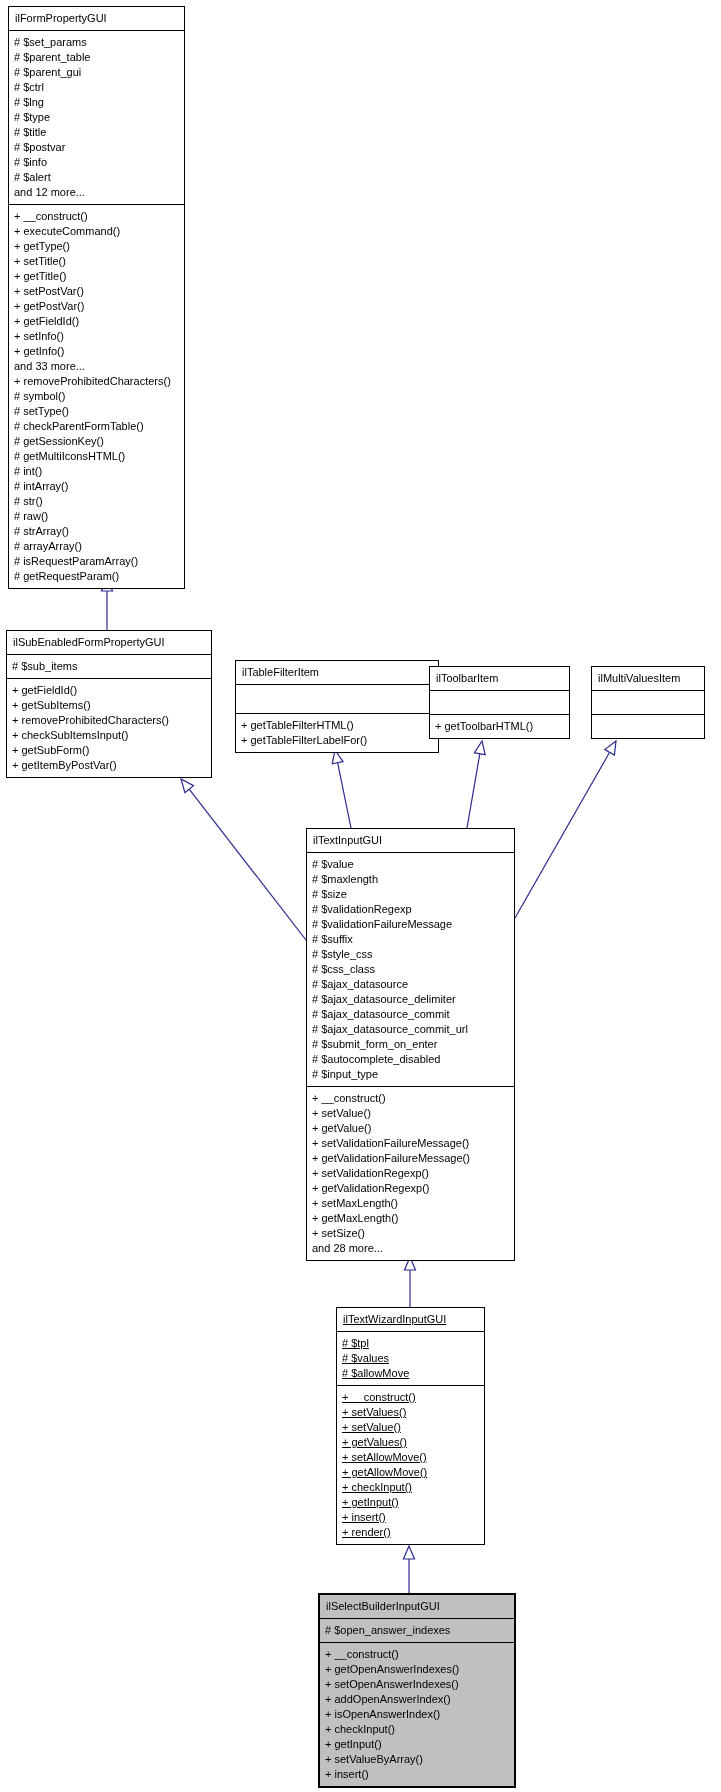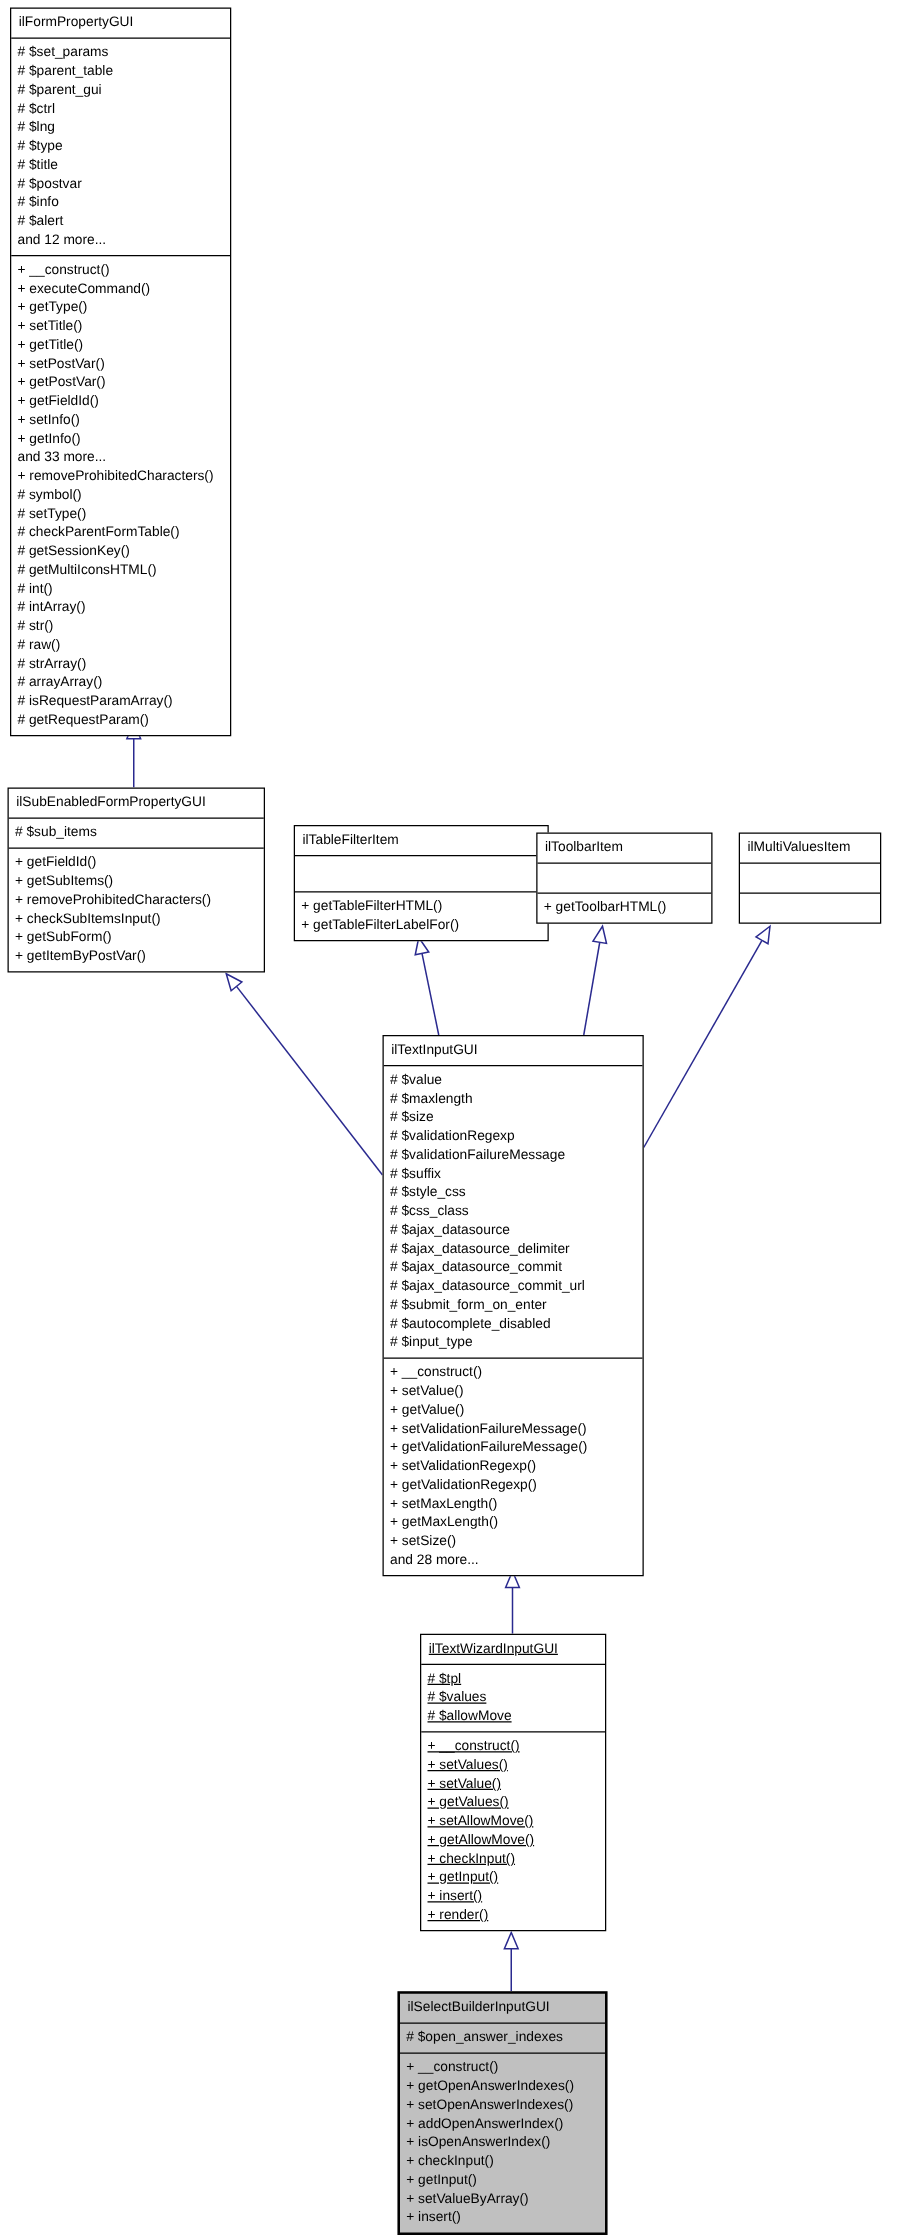--- a/index.html
+++ b/index.html
@@ -191,21 +191,21 @@
         <div class="row">+ getValues()</div>
         <div class="row">+ setAllowMove()</div>
         <div class="row">+ getAllowMove()</div>
         <div class="row">+ checkInput()</div>
         <div class="row">+ getInput()</div>
         <div class="row">+ insert()</div>
         <div class="row">+ render()</div>
       </div>
   </div>
 
-  <div class="node highlight" style="left:318px;top:1593px;width:168px;">
+  <div class="node highlight" style="left:318px;top:1593px;width:198px;">
     <div class="title">ilSelectBuilderInputGUI</div>
     <div class="sec attrs">
         <div class="row"># $open_answer_indexes</div>
       </div>
     <div class="sec methods">
         <div class="row">+ __construct()</div>
         <div class="row">+ getOpenAnswerIndexes()</div>
         <div class="row">+ setOpenAnswerIndexes()</div>
         <div class="row">+ addOpenAnswerIndex()</div>
         <div class="row">+ isOpenAnswerIndex()</div>

